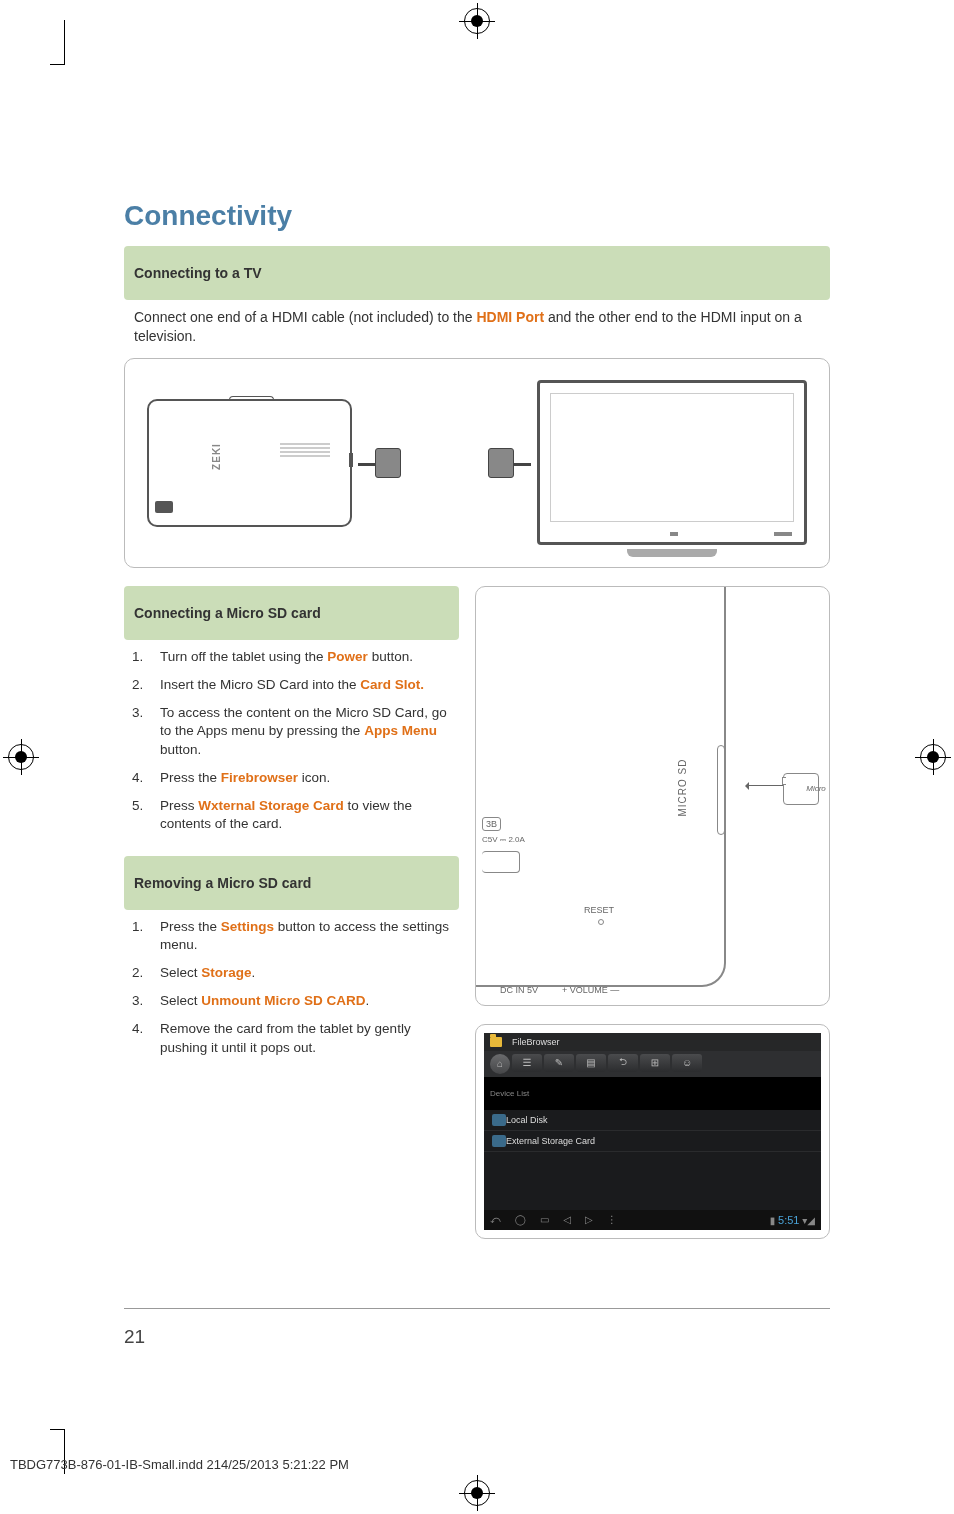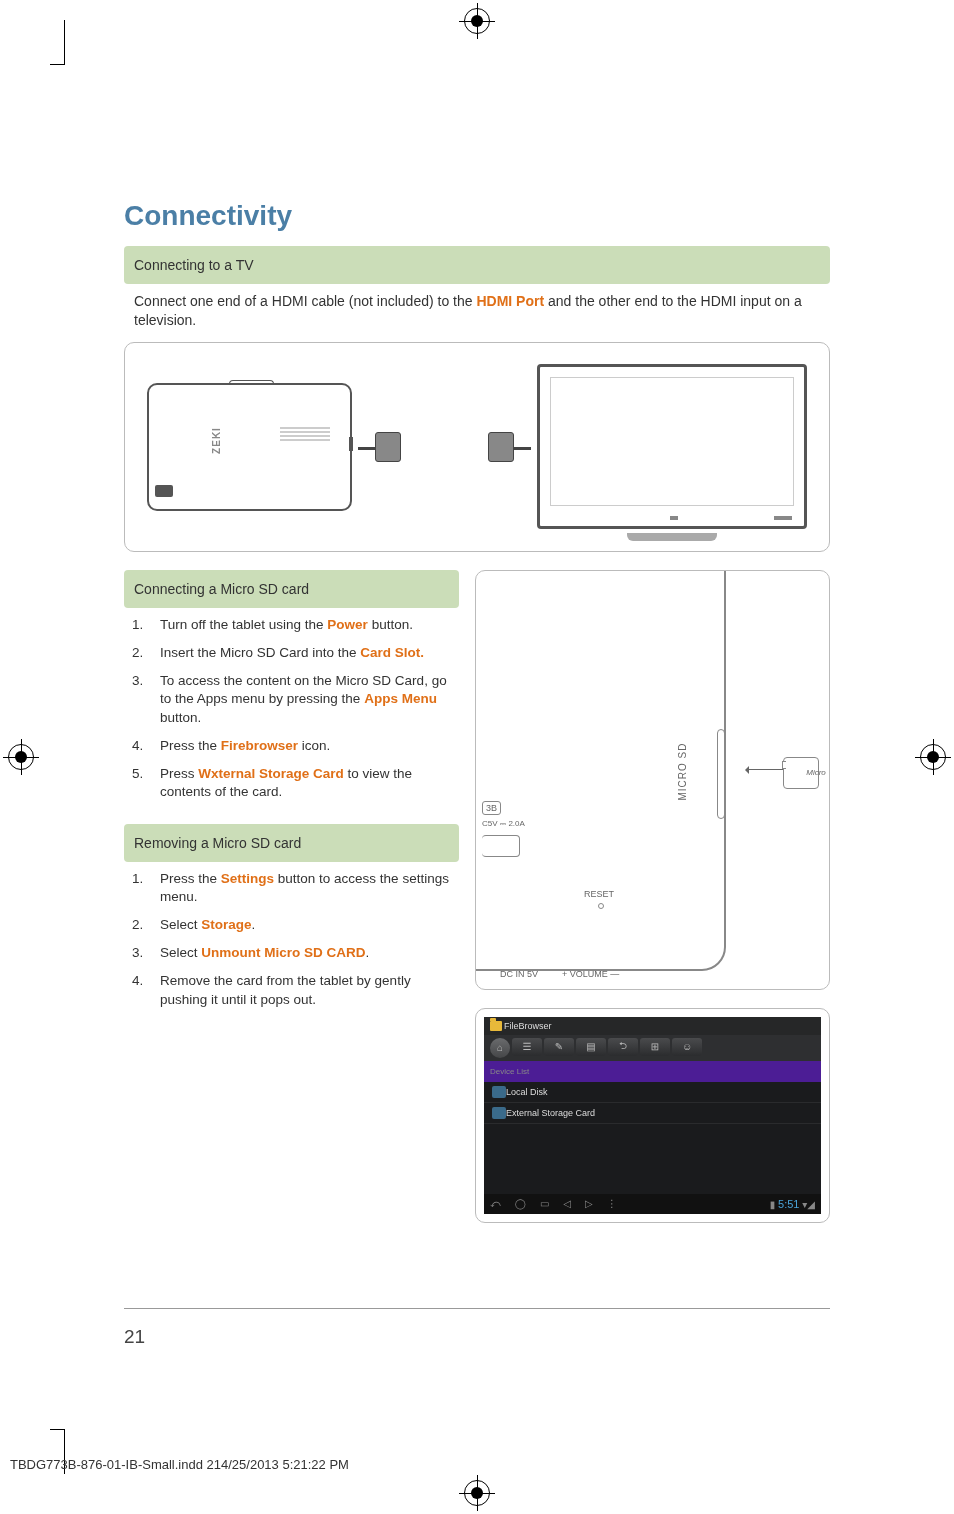--- a/index.html
+++ b/index.html
@@ -30,23 +30,23 @@
   }
   .title {
     font-size: 28px;
     font-weight: bold;
     color: #4B7FA6;
     margin-bottom: 14px;
   }
   .section-bar {
     background: #CBDDB8;
     color: #333;
-    font-weight: normal;
+    font-weight: bold;
     font-size: 14px;
-    padding: 11px 10px;
+    padding: 19px 10px;
     border-radius: 4px;
     margin-bottom: 8px;
   }
   .section-bar.narrow { width: 335px; }
   .intro {
     font-size: 14px;
     line-height: 1.35;
     padding: 0 10px 12px 10px;
     color: #333;
   }
@@ -107,27 +107,27 @@
   .reset-lbl { position:absolute; left: 108px; top: 318px; font-size: 9px; }
   .reset-dot { position:absolute; left: 122px; top: 332px; width: 6px; height: 6px; border: 1px solid #888; border-radius: 50%; }
   .dc-lbl { position:absolute; left: 24px; bottom: 10px; font-size: 9px; }
   .vol-lbl { position:absolute; left: 86px; bottom: 10px; font-size: 9px; }
   .vol-lbl::before { content:"+ "; }
 
   .screenshot {
     border: 1px solid #bbb; border-radius: 10px; height: 215px; padding: 8px; position: relative;
   }
   .ss-inner { background: #1a1b1d; width: 100%; height: 100%; border-radius: 2px; color: #ddd; font-size: 9px; display:flex; flex-direction:column; }
-  .ss-header { display:flex; align-items:center; gap:2px; padding: 4px 6px; background:#262728; }
+  .ss-header { display:flex; align-items:center; gap:10px; padding: 4px 6px; background:#262728; }
   .ss-folder { width:12px; height:10px; background: #e8b93a; border-radius:1px; position:relative; }
   .ss-folder::before { content:""; position:absolute; top:-3px; left:0; width:6px; height:3px; background:#e8b93a; border-radius:1px 1px 0 0; }
   .ss-toolbar { display:flex; gap:2px; padding: 3px 6px; background:#2e2f31; }
   .ss-tb-btn { width:30px; height:18px; background: linear-gradient(#4a4b4d,#2b2c2e); border-radius:3px; display:flex; align-items:center; justify-content:center; font-size:10px; color:#bbb; }
   .ss-tb-btn.home { background: linear-gradient(#6a6b6d,#454648); border-radius: 50%; width:20px; height:20px; }
-  .ss-section { font-size: 8px; color:#888; padding: 6px 6px; background:#4c1d95; }
+  .ss-section { font-size: 8px; color:#888; padding: 12px 6px; background:#000000; }
   .ss-row { display:flex; align-items:center; gap:0; padding: 4px 8px; border-bottom: 1px solid #2a2b2d; }
   .ss-drive { width:14px; height:12px; background:#3a6a8a; border-radius:2px; }
   .ss-body { flex:1; }
   .ss-nav { display:flex; align-items:center; justify-content:space-between; padding: 4px 6px; background:#111; font-size:10px; color:#888; }
   .ss-nav .time { color:#4aa3d8; font-size: 11px; }
   .ss-nav-icons { display:flex; gap:14px; }
 
   .footer-line { position: absolute; left: 124px; top: 1308px; width: 706px; border-top: 1px solid #999; }
   .footer { position: absolute; left: 124px; top: 1326px; width: 706px; display: flex; justify-content: space-between; font-size: 19px; color: #444; }
   .slug { position: absolute; left: 10px; bottom: 42px; width: 934px; display:flex; font-size: 13px; color:#333; }

